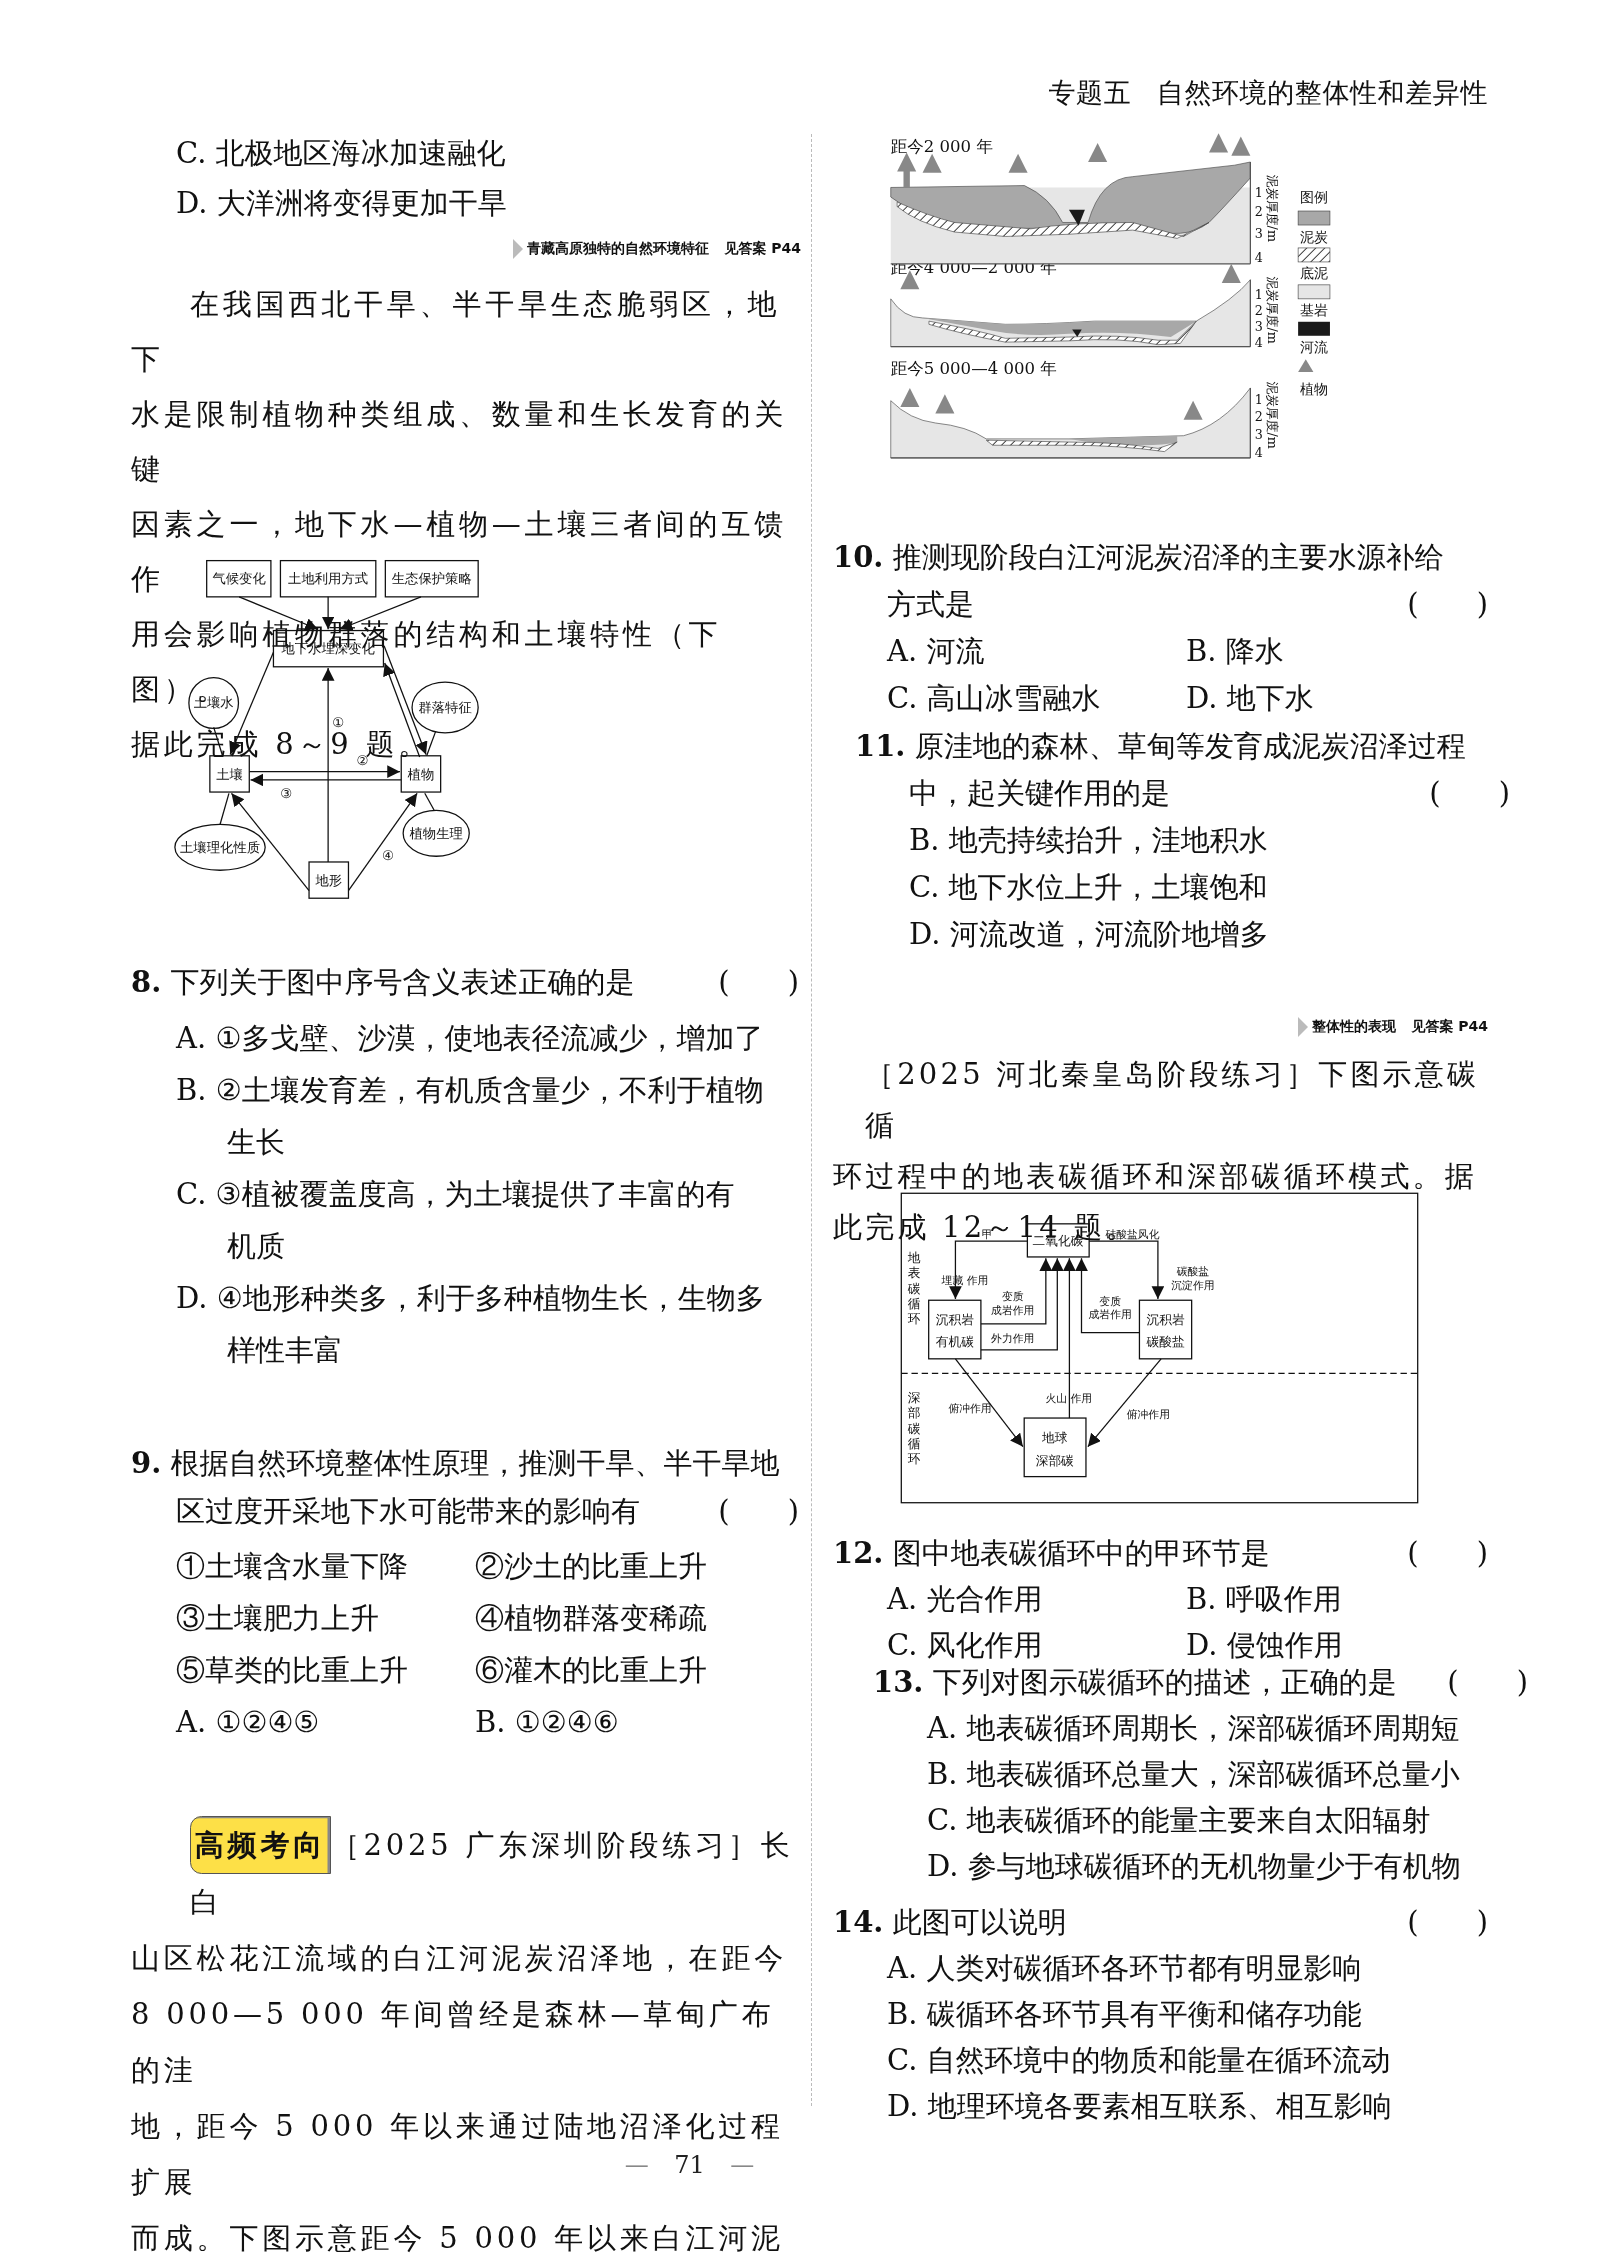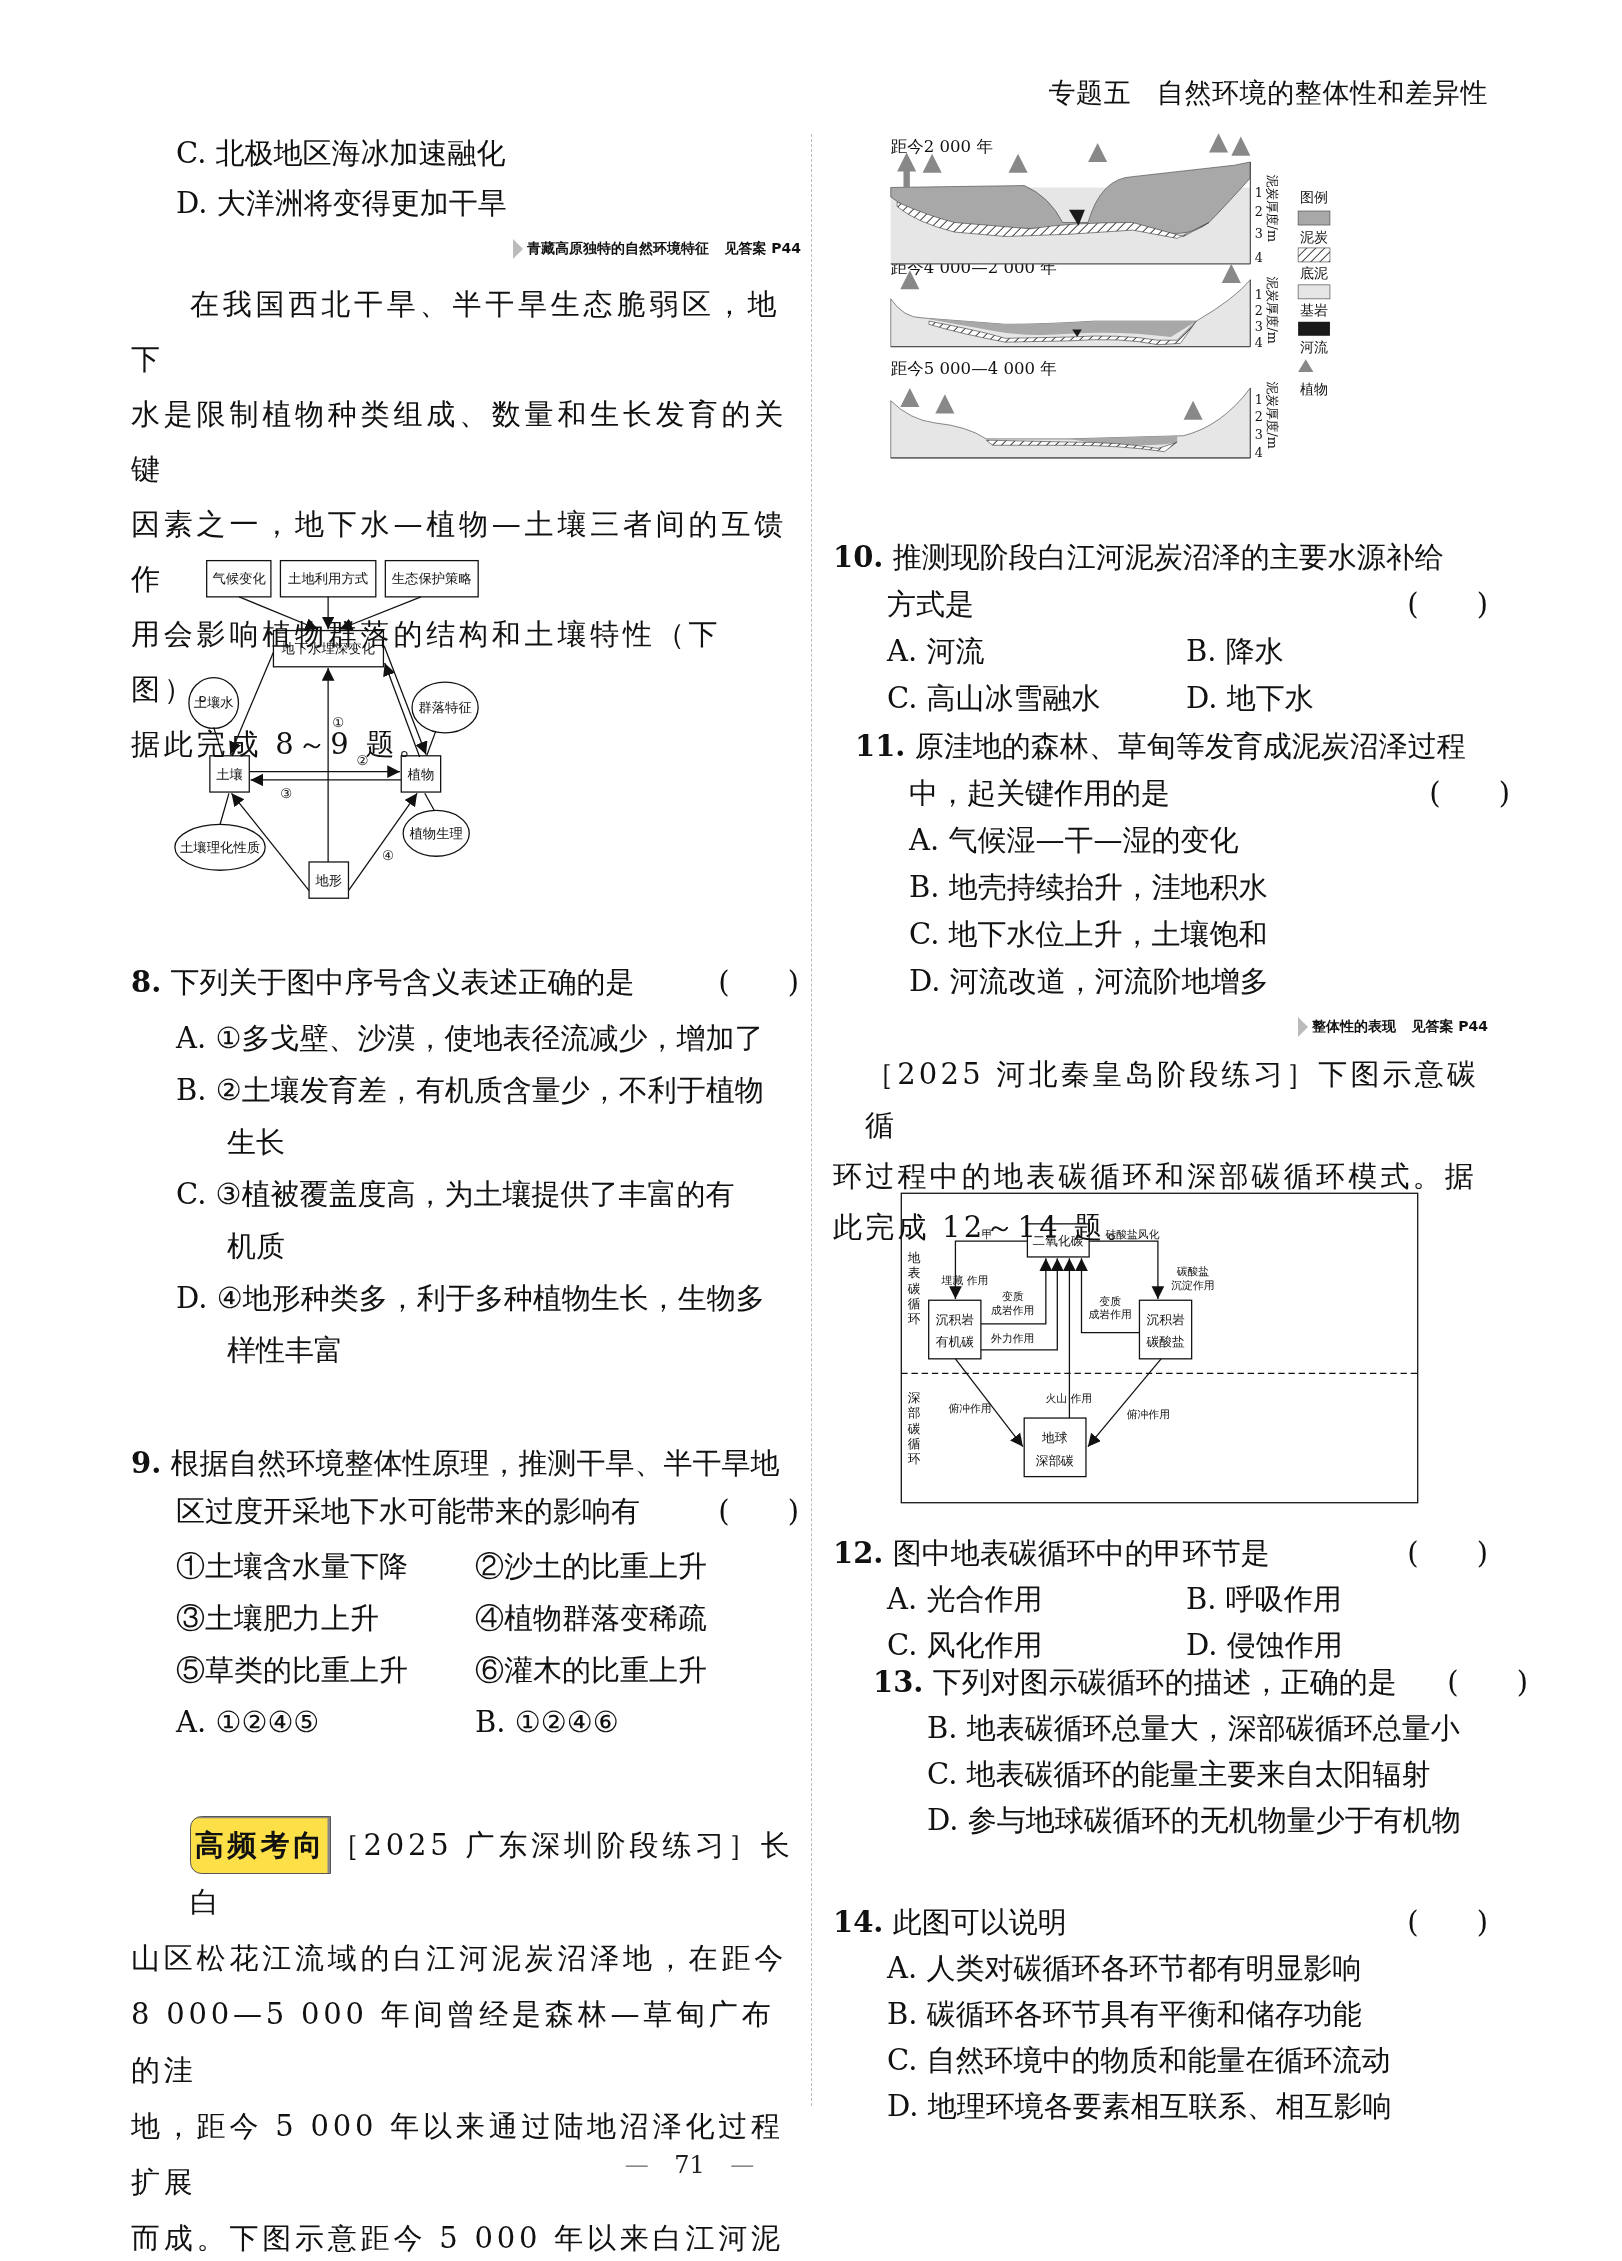--- a/index.html
+++ b/index.html
@@ -219,21 +219,20 @@
 <div class="abs line" style="left:833px;top:534px;width:655px;line-height:47px;">
   <div><span class="qnum">10.</span> <span>推测现阶段白江河泥炭沼泽的主要水源补给</span></div>
   <div style="padding-left:54px;position:relative"><span>方式是</span><span class="paren">(　　)</span></div>
   <div style="padding-left:54px"><span class="col2">A. 河流</span><span>B. 降水</span></div>
   <div style="padding-left:54px"><span class="col2">C. 高山冰雪融水</span><span>D. 地下水</span></div>
 </div>
 
 <div class="abs line" style="left:833px;top:723px;width:655px;line-height:47px;margin-left:22px;">
   <div><span class="qnum">11.</span> <span>原洼地的森林、草甸等发育成泥炭沼泽过程</span></div>
   <div style="padding-left:54px;position:relative"><span>中，起关键作用的是</span><span class="paren">(　　)</span></div>
-  <div style="padding-left:54px">A. 气候湿—干—湿的变化</div>
   <div style="padding-left:54px">B. 地壳持续抬升，洼地积水</div>
   <div style="padding-left:54px">C. 地下水位上升，土壤饱和</div>
   <div style="padding-left:54px">D. 河流改道，河流阶地增多</div>
 </div>
 
 <div class="abs sec" style="right:134px;top:1017px;">
   <span class="tri"></span><span>整体性的表现</span><span style="margin-left:15.3px">见答案 P44</span>
 </div>
 
 <div class="abs para" style="left:833px;top:1049px;width:662px;line-height:51px;letter-spacing:3.2px;">
@@ -293,20 +292,21 @@
 </svg>
 
 <div class="abs line" style="left:833px;top:1530px;width:655px;line-height:46px;">
   <div style="position:relative"><span class="qnum">12.</span> <span>图中地表碳循环中的甲环节是</span><span class="paren">(　　)</span></div>
   <div style="padding-left:54px"><span class="col2">A. 光合作用</span><span>B. 呼吸作用</span></div>
   <div style="padding-left:54px"><span class="col2">C. 风化作用</span><span>D. 侵蚀作用</span></div>
 </div>
 
 <div class="abs line" style="left:836px;top:1659px;width:655px;line-height:46px;margin-left:37px;">
   <div style="position:relative"><span class="qnum">13.</span> <span>下列对图示碳循环的描述，正确的是</span><span class="paren">(　　)</span></div>
+  <div style="padding-left:54px">A. 地表碳循环周期长，深部碳循环周期短</div>
   <div style="padding-left:54px">B. 地表碳循环总量大，深部碳循环总量小</div>
   <div style="padding-left:54px">C. 地表碳循环的能量主要来自太阳辐射</div>
   <div style="padding-left:54px">D. 参与地球碳循环的无机物量少于有机物</div>
 </div>
 
 <div class="abs line" style="left:833px;top:1899px;width:655px;line-height:46px;">
   <div style="position:relative"><span class="qnum">14.</span> <span>此图可以说明</span><span class="paren">(　　)</span></div>
   <div style="padding-left:54px">A. 人类对碳循环各环节都有明显影响</div>
   <div style="padding-left:54px">B. 碳循环各环节具有平衡和储存功能</div>
   <div style="padding-left:54px">C. 自然环境中的物质和能量在循环流动</div>

